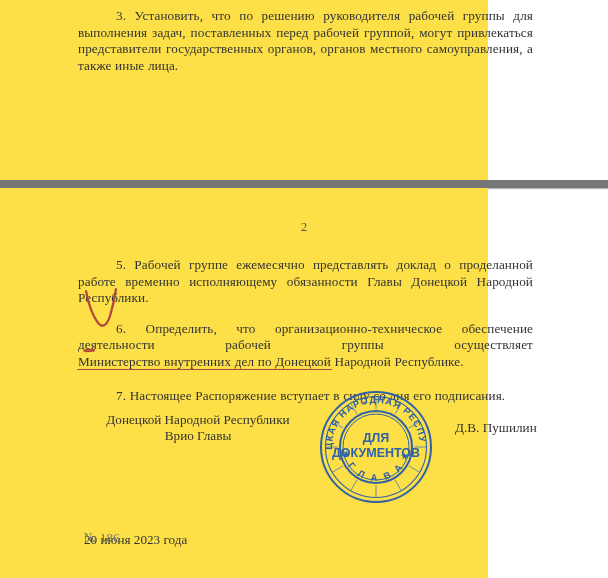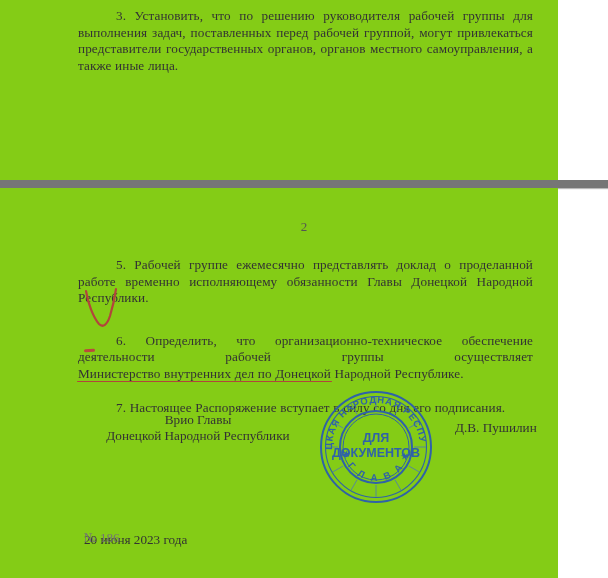--- a/index.html
+++ b/index.html
@@ -17,22 +17,22 @@
     width: 608px;
     height: 578px;
     overflow: hidden;
     background: #ffffff;
   }
 
   
   .doc-page {
     position: absolute;
     left: 0;
-    width: 558px;
-    background: #84cc16;
+    width: 488px;
+    background: #fde047;
   }
   #page-top  { top: 0;    height: 180px; }
   #page-bottom { top: 188px; height: 390px; }
 
   .page-divider {
     position: absolute;
     left: 0;
     top: 180px;
     width: 608px;
     height: 8px;
@@ -164,36 +164,36 @@
 
   <div class="page-divider"></div>
 
   <div class="doc-page" id="page-bottom"></div>
 
   <div class="page-number">2</div>
 
   <div class="body-col" style="top:257px;">
     <p class="para">5. Рабочей группе ежемесячно представлять доклад о проделанной работе временно исполняющему обязанности Главы Донецкой Народной Республики.</p>
 
-    <p class="para" style="margin-top:26px;font-family:Liberation Serif, serif;"><span>6. Определить, что организационно-техническое обеспечение деятельности рабочей группы осуществляет </span><span class="pen-underline">Министерство внутренних дел по Донецкой</span><span> Народной Республике.</span></p>
+    <p class="para" style="margin-top:14px;font-family:Liberation Serif, serif;"><span>6. Определить, что организационно-техническое обеспечение деятельности рабочей группы осуществляет </span><span class="pen-underline">Министерство внутренних дел по Донецкой</span><span> Народной Республике.</span></p>
 
     <p class="para" style="margin-top:17px;">7. Настоящее Распоряжение вступает в силу со дня его подписания.</p>
   </div>
 
   <div class="pen-check">
     <svg viewBox="0 0 42 46" width="42" height="46" aria-hidden="true">
       <path d="M4 4 C6 16, 11 30, 17 37 C21 41, 25 38, 28 29 C31 19, 33 9, 34 2" fill="none" stroke="#b2453b" stroke-width="2.2" stroke-linecap="round" stroke-linejoin="round"></path>
     </svg>
   </div>
 
   <div class="pen-dash"></div>
 
   <div class="sig-block">
+    <div>Донецкой Народной Республики</div>
     <div>Врио Главы</div>
-    <div>Донецкой Народной Республики</div>
   </div>
   <div class="sig-name">Д.В. Пушилин</div>
 
   <div class="seal">
     <svg viewBox="0 0 116 116" width="116" height="116" aria-hidden="true">
       <defs>
         <path id="arcOuter" d="M 14,58 A 44,44 0 0 1 102,58" fill="none"></path>
         <path id="arcBottom" d="M 24,58 A 34,34 0 0 0 92,58" fill="none"></path>
       </defs>
       <g stroke="#2f62a8" fill="none">

